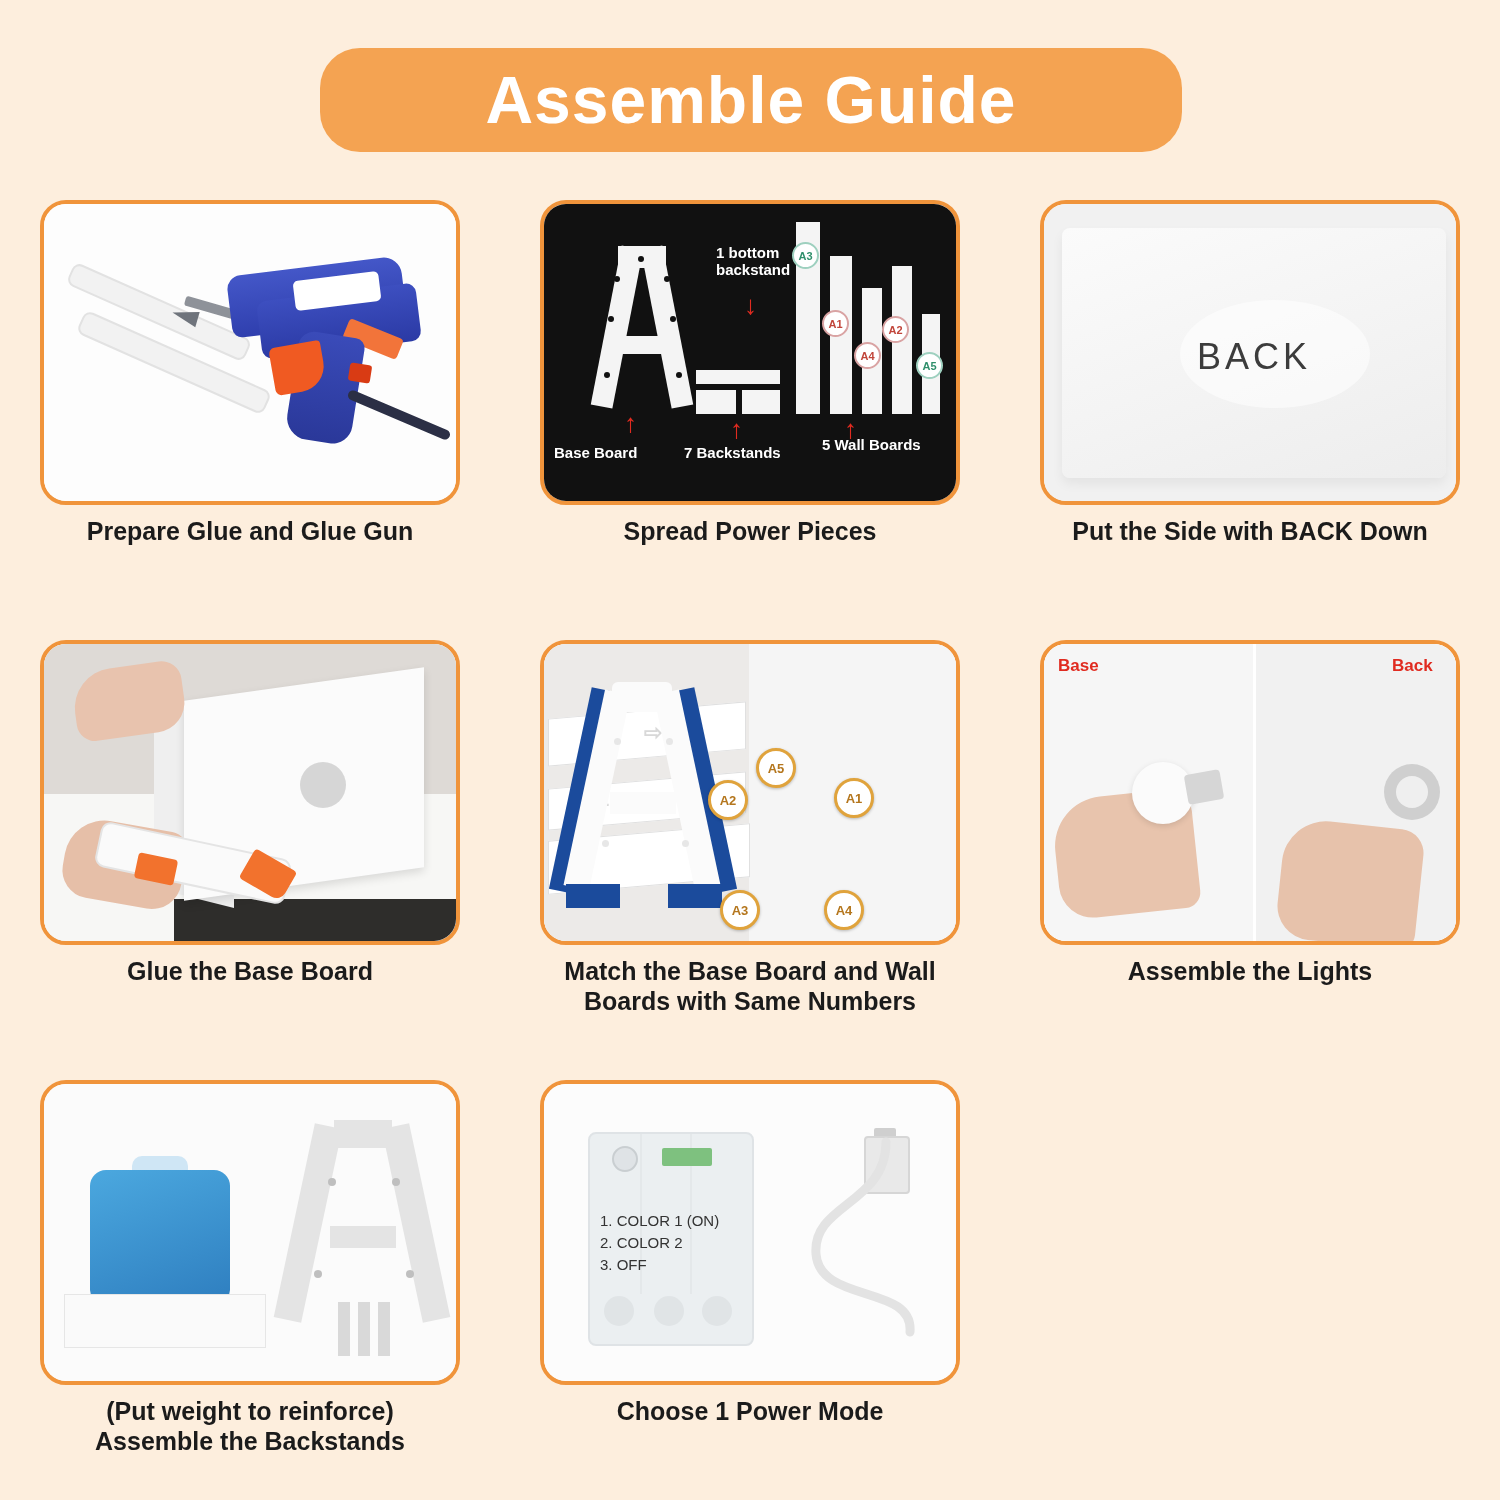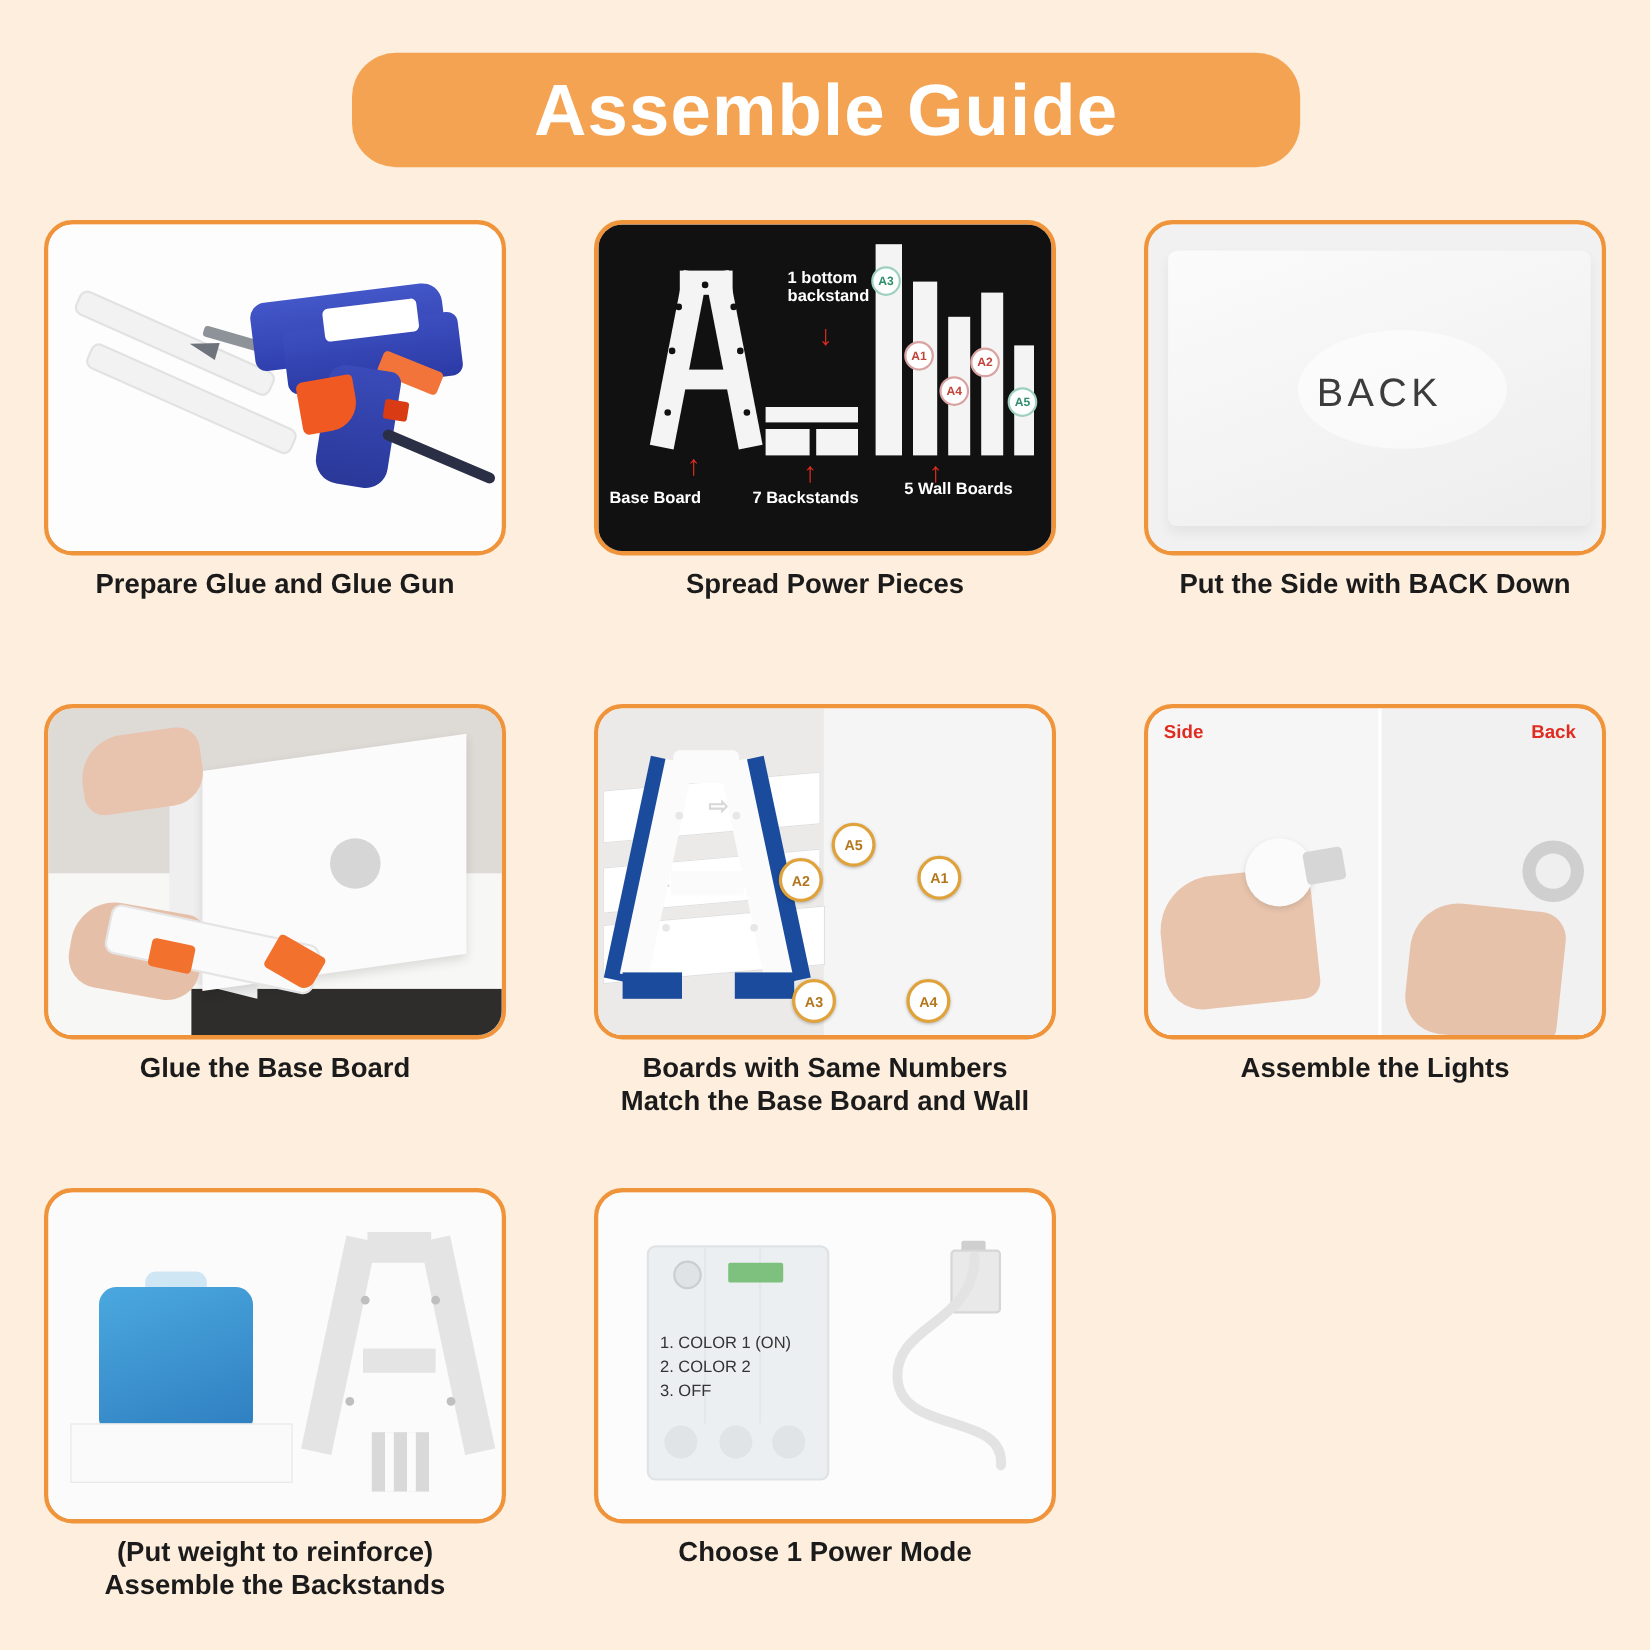--- a/index.html
+++ b/index.html
@@ -478,39 +478,39 @@
           </div>
 
           <div class="badge-gold" style="left:212px; top:104px;">A5</div>
           <div class="badge-gold" style="left:290px; top:134px;">A1</div>
           <div class="badge-gold" style="left:164px; top:136px;">A2</div>
           <div class="badge-gold" style="left:176px; top:246px;">A3</div>
           <div class="badge-gold" style="left:280px; top:246px;">A4</div>
         </div>
       </div>
       <div class="caption">
+        <div>Match the Base Board and Wall</div>
         <div>Boards with Same Numbers</div>
-        <div>Match the Base Board and Wall</div>
       </div>
     </div>
 
 
     <div class="cell">
       <div class="frame">
         <div class="photo c7">
           <div class="half-l"></div>
           <div class="half-r"></div>
           <div class="divider"></div>
           <div class="hand4"></div>
           <div class="bulb"></div>
           <div class="base"></div>
           <div class="hand5"></div>
           <div class="socket"></div>
           <div class="socket2"></div>
-          <div class="tagtext" style="left:14px; top:12px;">Side</div>
+          <div class="tagtext" style="left:14px; top:12px;">Base</div>
           <div class="tagtext" style="left:348px; top:12px;">Back</div>
         </div>
       </div>
       <div class="caption">Assemble the Lights</div>
     </div>
 
     <div class="cell">
       <div class="frame">
         <div class="photo c8">
           <div class="bagtop"></div>

